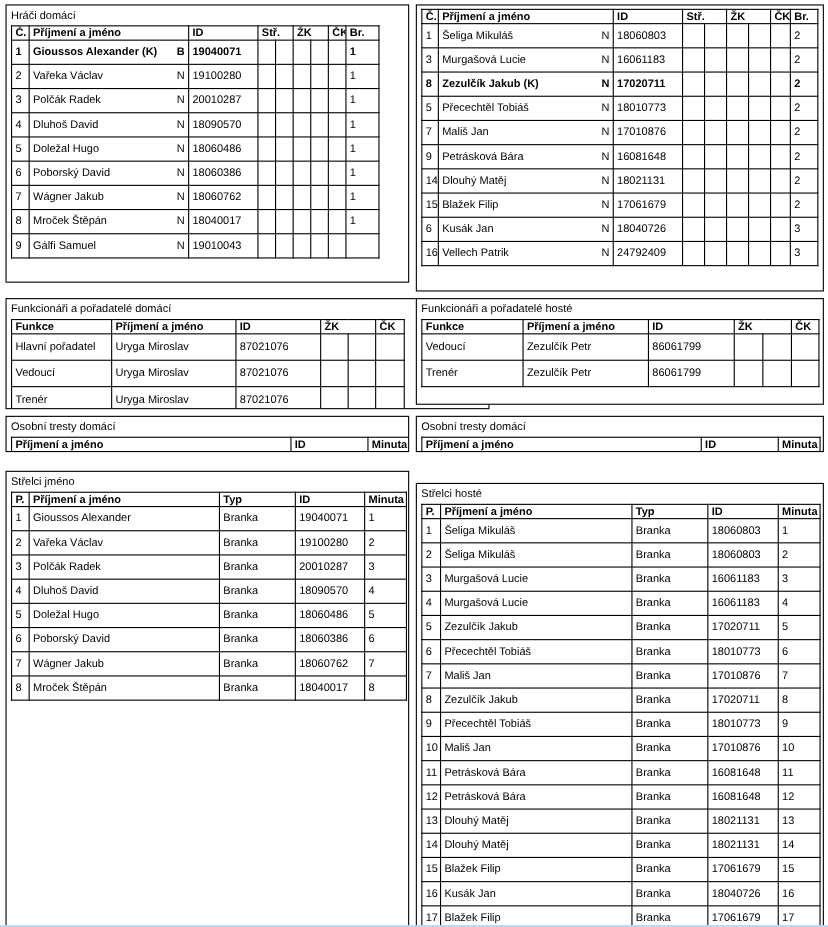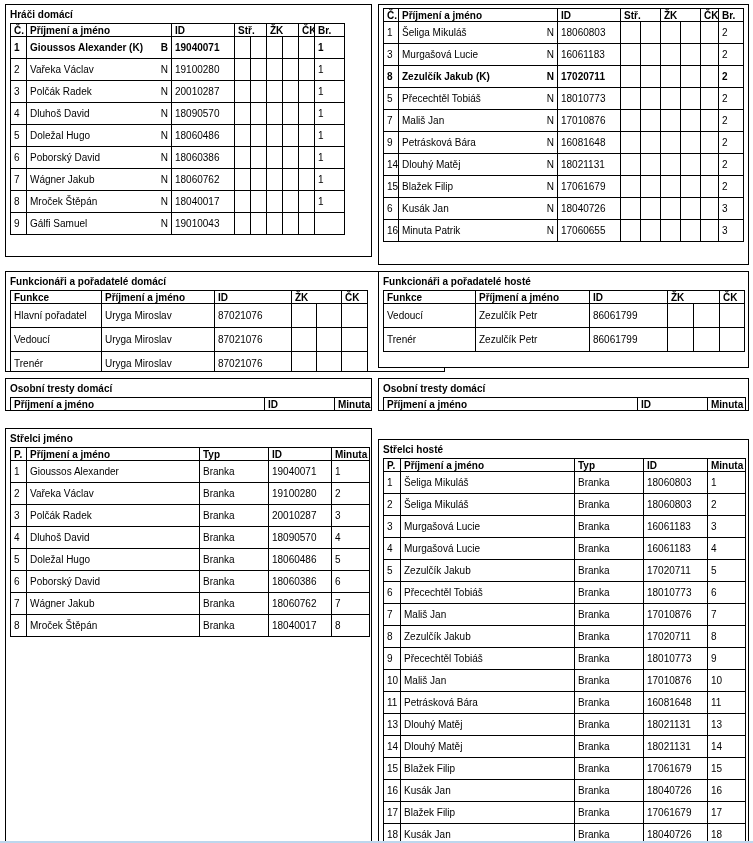--- a/index.html
+++ b/index.html
@@ -21,21 +21,21 @@
   }
   .p1l { top: 4px;   left: 5px;   width: 367px; height: 253px; }
   .p1r { top: 4px;   left: 378px; width: 371px; height: 261px; }
   .p2l { top: 271px; left: 5px;   width: 440px; height: 101px; }
   .p2r { top: 271px; left: 378px; width: 371px; height: 97px;  }
   .p3l { top: 378px; left: 5px;   width: 367px; height: 33px;  }
   .p3r { top: 378px; left: 378px; width: 371px; height: 33px;  }
   .p4l { top: 428px; left: 5px;   width: 367px; height: 415px; }
   .p4r { top: 428px; left: 378px; width: 371px; height: 504px; margin-top: 11px; }
   .title {
-    font-weight: bold;
+    font-weight: normal;
     height: 15px;
     line-height: 13px;
     white-space: nowrap;
     overflow: hidden;
   }
   table { border-collapse: collapse; table-layout: fixed; }
   th, td {
     border: 1px solid #000;
     overflow: hidden;
     white-space: nowrap;
@@ -316,22 +316,22 @@
           <td>18040726</td>
           <td></td>
           <td></td>
           <td></td>
           <td></td>
           <td></td>
           <td>3</td>
         </tr>
         <tr>
           <td>16</td>
-          <td><span>Minuta Patrik</span><span class="pos">N</span></td>
-          <td>17060655</td>
+          <td><span>Vellech Patrik</span><span class="pos">N</span></td>
+          <td>24792409</td>
           <td></td>
           <td></td>
           <td></td>
           <td></td>
           <td></td>
           <td>3</td>
         </tr>
       </tbody>
   </table>
 </div>
@@ -635,20 +635,27 @@
           <td>10</td>
         </tr>
         <tr>
           <td>11</td>
           <td>Petrásková Bára</td>
           <td>Branka</td>
           <td>16081648</td>
           <td>11</td>
         </tr>
         <tr>
+          <td>12</td>
+          <td>Petrásková Bára</td>
+          <td>Branka</td>
+          <td>16081648</td>
+          <td>12</td>
+        </tr>
+        <tr>
           <td>13</td>
           <td>Dlouhý Matěj</td>
           <td>Branka</td>
           <td>18021131</td>
           <td>13</td>
         </tr>
         <tr>
           <td>14</td>
           <td>Dlouhý Matěj</td>
           <td>Branka</td>

